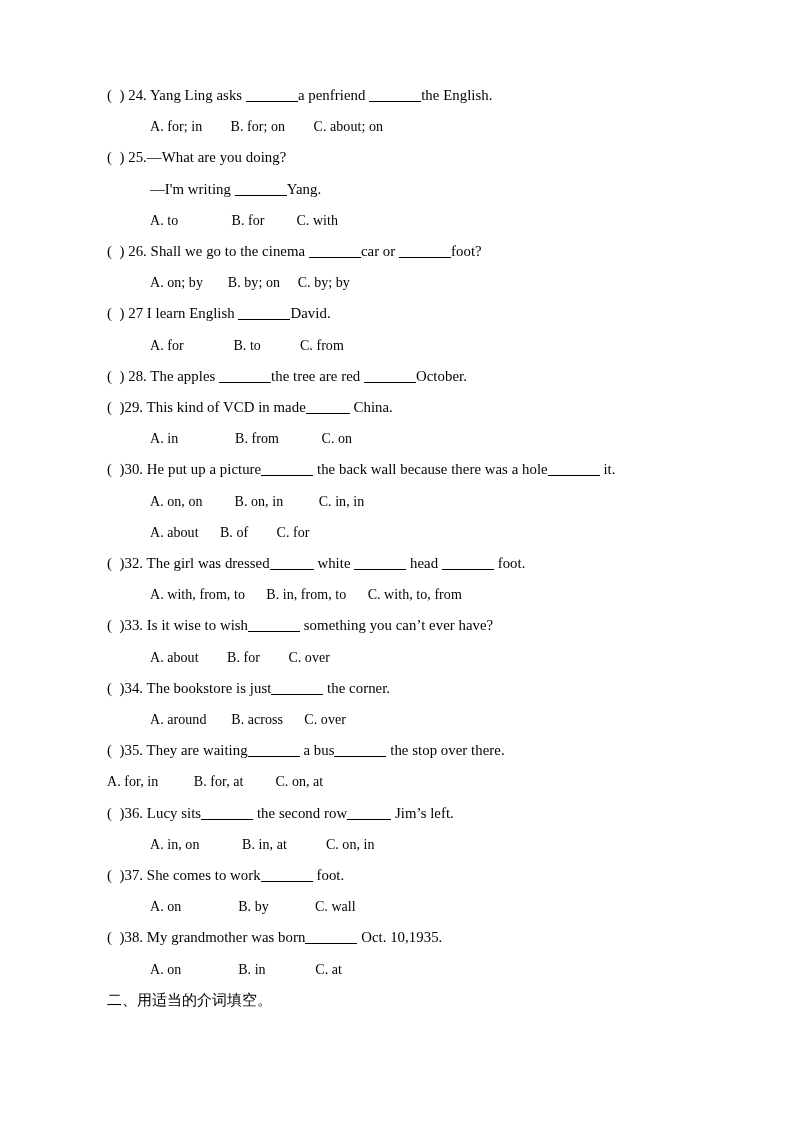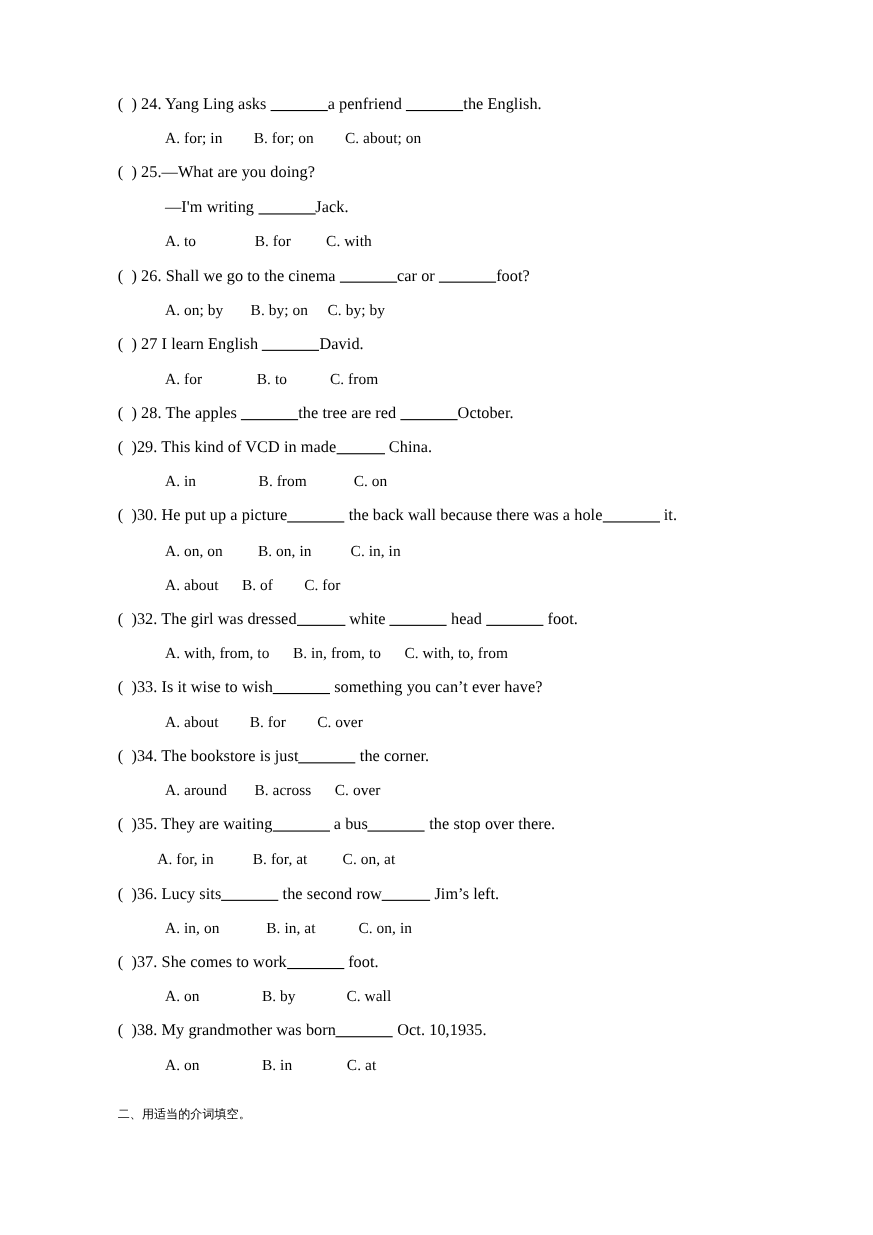--- a/index.html
+++ b/index.html
@@ -29,47 +29,45 @@
   }
   .opt-line {
     font-size: 14px;
     line-height: 31.2px;
     white-space: pre;
     padding-left: 43px;
     letter-spacing: 0.05px;
   }
   .opt-line.flush {
     padding-left: 0;
-    margin-left: 36px;
   }
   .blank {
     display: inline-block;
     border-bottom: 1px solid #000;
     vertical-align: -2px;
     height: 12px;
   }
   .b-md { width: 44px; }
   .b-lg { width: 52px; }
   .section-head {
     font-family: "DejaVu Sans", "Liberation Sans", sans-serif;
-    font-size: 11px;
+    font-size: 15px;
     line-height: 31.2px;
-    margin-top: 12px;
     white-space: pre;
   }
 </style>
 </head>
 <body>
 
 <div class="page">
   <div id="questions">
       <div class="q-line"><span>(  ) 24. </span><span>Yang Ling asks </span><span class="blank b-lg"></span><span>a penfriend </span><span class="blank b-lg"></span><span>the English.</span></div>
       <div class="opt-line">A. for; in        B. for; on        C. about; on</div>
       <div class="q-line"><span>(  ) 25.</span><span>—What are you doing?</span></div>
-      <div class="q-line"><span style="padding-left: 43px;"></span><span>—I'm writing </span><span class="blank b-lg"></span><span>Jack.</span></div>
+      <div class="q-line"><span style="padding-left: 43px;"></span><span>—I'm writing </span><span class="blank b-lg"></span><span>Yang.</span></div>
       <div class="opt-line">A. to               B. for         C. with</div>
       <div class="q-line"><span>(  ) 26. </span><span>Shall we go to the cinema </span><span class="blank b-lg"></span><span>car or </span><span class="blank b-lg"></span><span>foot?</span></div>
       <div class="opt-line">A. on; by       B. by; on     C. by; by</div>
       <div class="q-line"><span>(  ) 27 </span><span>I learn English </span><span class="blank b-lg"></span><span>David.</span></div>
       <div class="opt-line">A. for              B. to           C. from</div>
       <div class="q-line"><span>(  ) 28. </span><span>The apples </span><span class="blank b-lg"></span><span>the tree are red </span><span class="blank b-lg"></span><span>October.</span></div>
       <div class="q-line"><span>(  )29. </span><span>This kind of VCD in made</span><span class="blank b-md"></span><span> China.</span></div>
       <div class="opt-line">A. in                B. from            C. on</div>
       <div class="q-line"><span>(  )30. </span><span>He put up a picture</span><span class="blank b-lg"></span><span> the back wall because there was a hole</span><span class="blank b-lg"></span><span> it.</span></div>
       <div class="opt-line">A. on, on         B. on, in          C. in, in</div>

